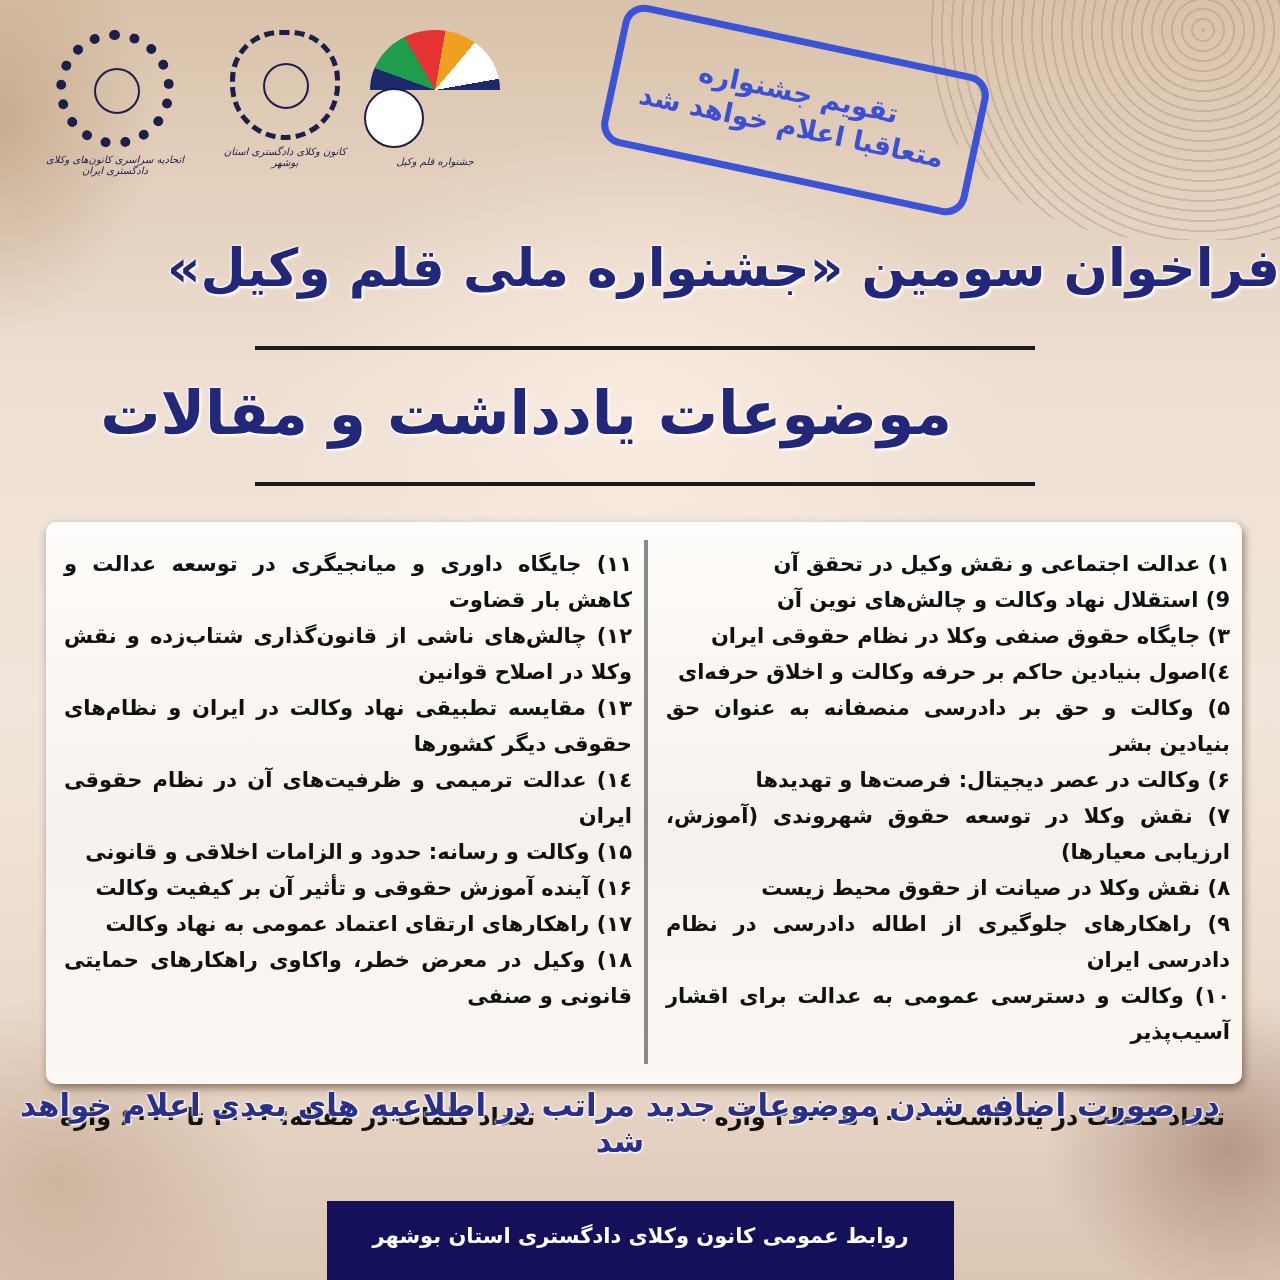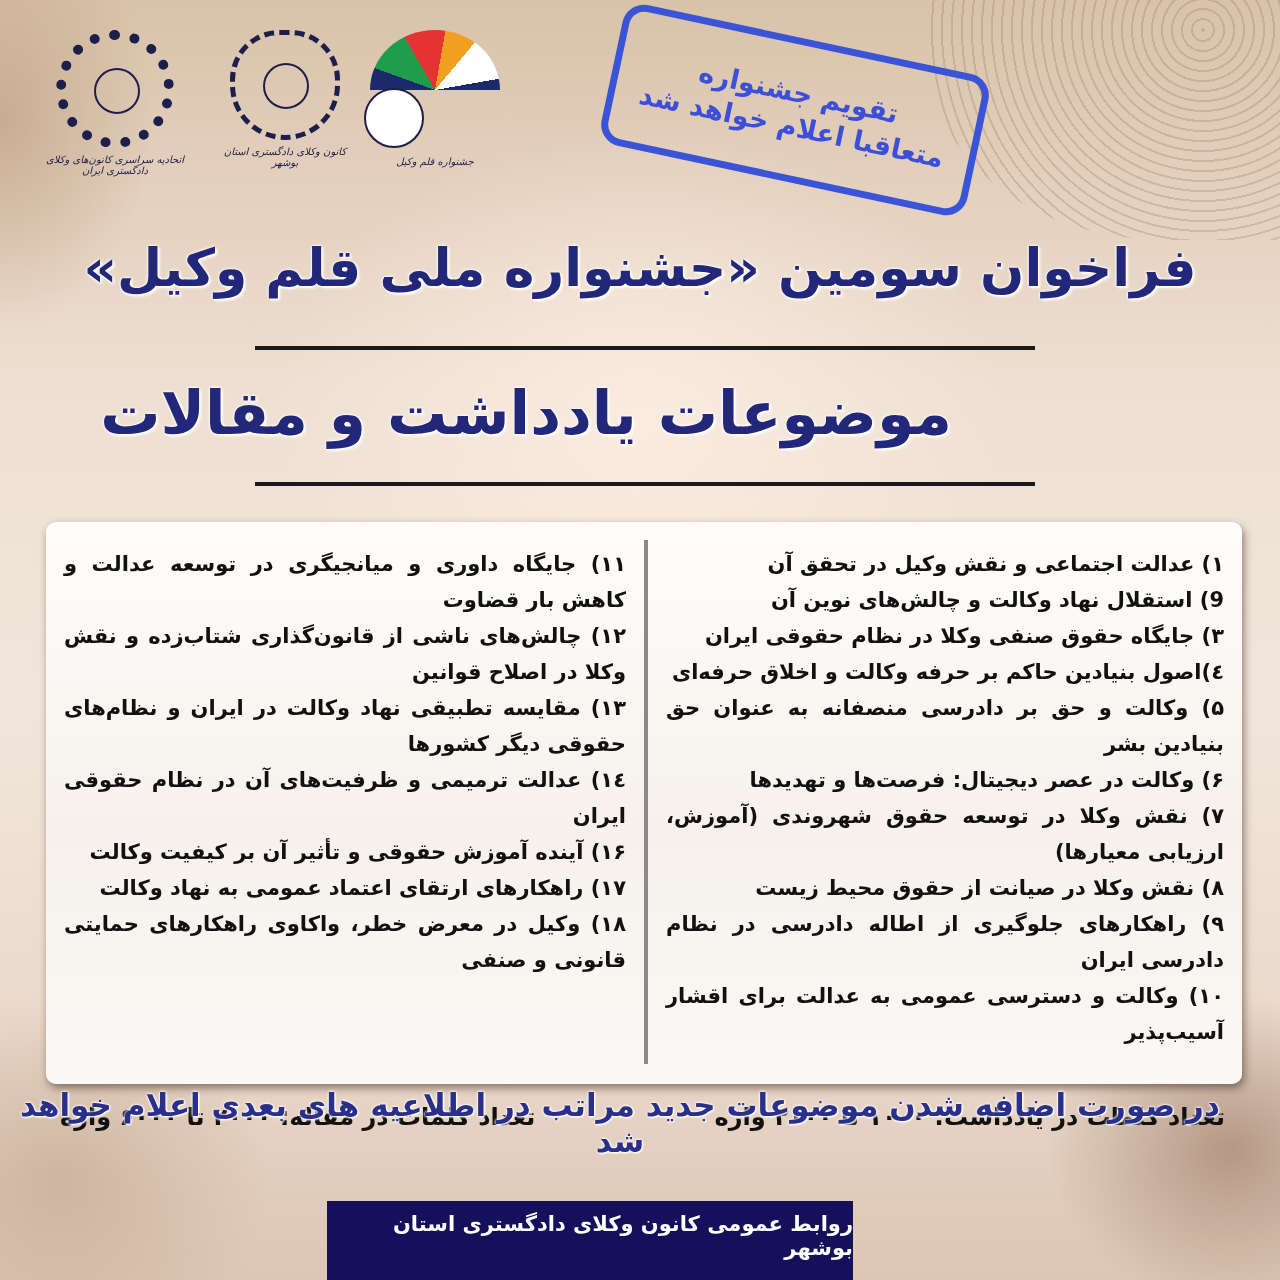--- a/index.html
+++ b/index.html
@@ -43,56 +43,56 @@
   .logo-fest .emblem::after { left: -6px; top: 58px; width: 56px; height: 56px; background: #fff; border: 2px solid #1e1e4a; }
   .logo .caption { font-family: "DejaVu Serif", serif; font-size: 10px; color: #1e1e4a; margin-top: 6px; direction: rtl; font-style: italic; }
 
   .stamp {
     position: absolute; left: 608px; top: 38px; width: 360px; height: 130px;
     border: 7px solid #3b53d6; border-radius: 22px; transform: rotate(12deg);
     display: flex; flex-direction: column; align-items: center; justify-content: center;
     color: #3b4fd8; font-weight: bold; font-size: 27px; line-height: 1.25;
   }
   .title {
-    position: absolute; top: 238px; left: 0; width: 1280px; text-align: center;
+    position: absolute; top: 238px; left: 0; width: 1280px; 
     font-size: 52px; font-weight: bold; color: #23277a;
     text-shadow: 0 0 3px #fff, 0 0 3px #fff, 2px 2px 3px #fff;
   }
   .rule { position: absolute; left: 255px; width: 780px; height: 4px; background: #1a1a1a; }
   .rule-1 { top: 346px; }
   .rule-2 { top: 482px; }
   .subtitle {
     position: absolute; top: 378px; left: 0; width: 1052px; text-align: center;
     font-size: 60px; font-weight: bold; color: #23277a;
     text-shadow: 0 0 3px #fff, 0 0 3px #fff, 2px 2px 3px #fff;
   }
   .topics-box {
     position: absolute; left: 46px; top: 522px; width: 1196px; height: 562px;
     background: linear-gradient(180deg, #fffdfb 0%, #f6f1ec 55%, #fbf8f5 100%);
     border-radius: 10px; box-shadow: 2px 4px 8px rgba(60,40,25,0.55);
     display: flex; flex-direction: row;
   }
-  .col { width: 50%; box-sizing: border-box; padding: 24px 18px 0 18px; }
+  .col { width: 50%; box-sizing: border-box; padding: 24px 12px 0 18px; }
   .col-right { border-left: 4px solid #8a8a8a; margin: 18px 0 20px 0; padding-top: 6px; }
   .col-left { padding-top: 24px; }
   .topic {
     font-size: 21px; line-height: 36px; color: #111; font-weight: bold;
     text-align: justify; text-align-last: right;
   }
   .counts {
     position: absolute; top: 1103px; left: 60px; width: 1165px; height: 36px;
     display: flex; justify-content: space-between; font-size: 24px; font-weight: bold; color: #111;
   }
   .notice {
     position: absolute; top: 1087px; left: 0; width: 1240px; text-align: center;
     font-size: 31px; font-weight: bold; color: #2a2f8a;
     text-shadow: 0 0 3px #fff, 0 0 3px #fff, 1px 1px 2px #fff;
   }
   .footer-bar {
-    position: absolute; left: 327px; top: 1201px; width: 526px; height: 79px;
+    position: absolute; left: 327px; top: 1201px; width: 627px; height: 79px;
     background: #14105a; color: #fff; font-size: 21px; font-weight: bold;
     display: flex; align-items: center; justify-content: center; padding-bottom: 10px; box-sizing: border-box;
   }
 </style>
 </head>
 <body>
 
 <div class="ornament"></div>
 
 <div class="logos">
@@ -131,20 +131,21 @@
     <div class="topic">۷) نقش وکلا در توسعه حقوق شهروندی (آموزش، ارزیابی معیارها)</div>
     <div class="topic">۸) نقش وکلا در صیانت از حقوق محیط زیست</div>
     <div class="topic">۹) راهکارهای جلوگیری از اطاله دادرسی در نظام دادرسی ایران</div>
     <div class="topic">۱۰) وکالت و دسترسی عمومی به عدالت برای اقشار آسیب‌پذیر</div>
   </div>
   <div class="col col-left">
     <div class="topic">۱۱) جایگاه داوری و میانجیگری در توسعه عدالت و کاهش بار قضاوت</div>
     <div class="topic">۱۲) چالش‌های ناشی از قانون‌گذاری شتاب‌زده و نقش وکلا در اصلاح قوانین</div>
     <div class="topic">۱۳) مقایسه تطبیقی نهاد وکالت در ایران و نظام‌های حقوقی دیگر کشورها</div>
     <div class="topic">١٤) عدالت ترمیمی و ظرفیت‌های آن در نظام حقوقی ایران</div>
+    <div class="topic">۱۵) وکالت و رسانه: حدود و الزامات اخلاقی و قانونی</div>
     <div class="topic">۱۶) آینده آموزش حقوقی و تأثیر آن بر کیفیت وکالت</div>
     <div class="topic">۱۷) راهکارهای ارتقای اعتماد عمومی به نهاد وکالت</div>
     <div class="topic">۱۸) وکیل در معرض خطر، واکاوی راهکارهای حمایتی قانونی و صنفی</div>
   </div>
 </div>
 
 <div class="counts">
   <div>تعداد کلمات در یادداشت: ۱۰۰۰ تا ۲۰۰۰ واژه</div>
   <div>تعداد کلمات در مقاله:  ۲۰۰۰ تا ۶۰۰۰ واژه</div>
 </div>

